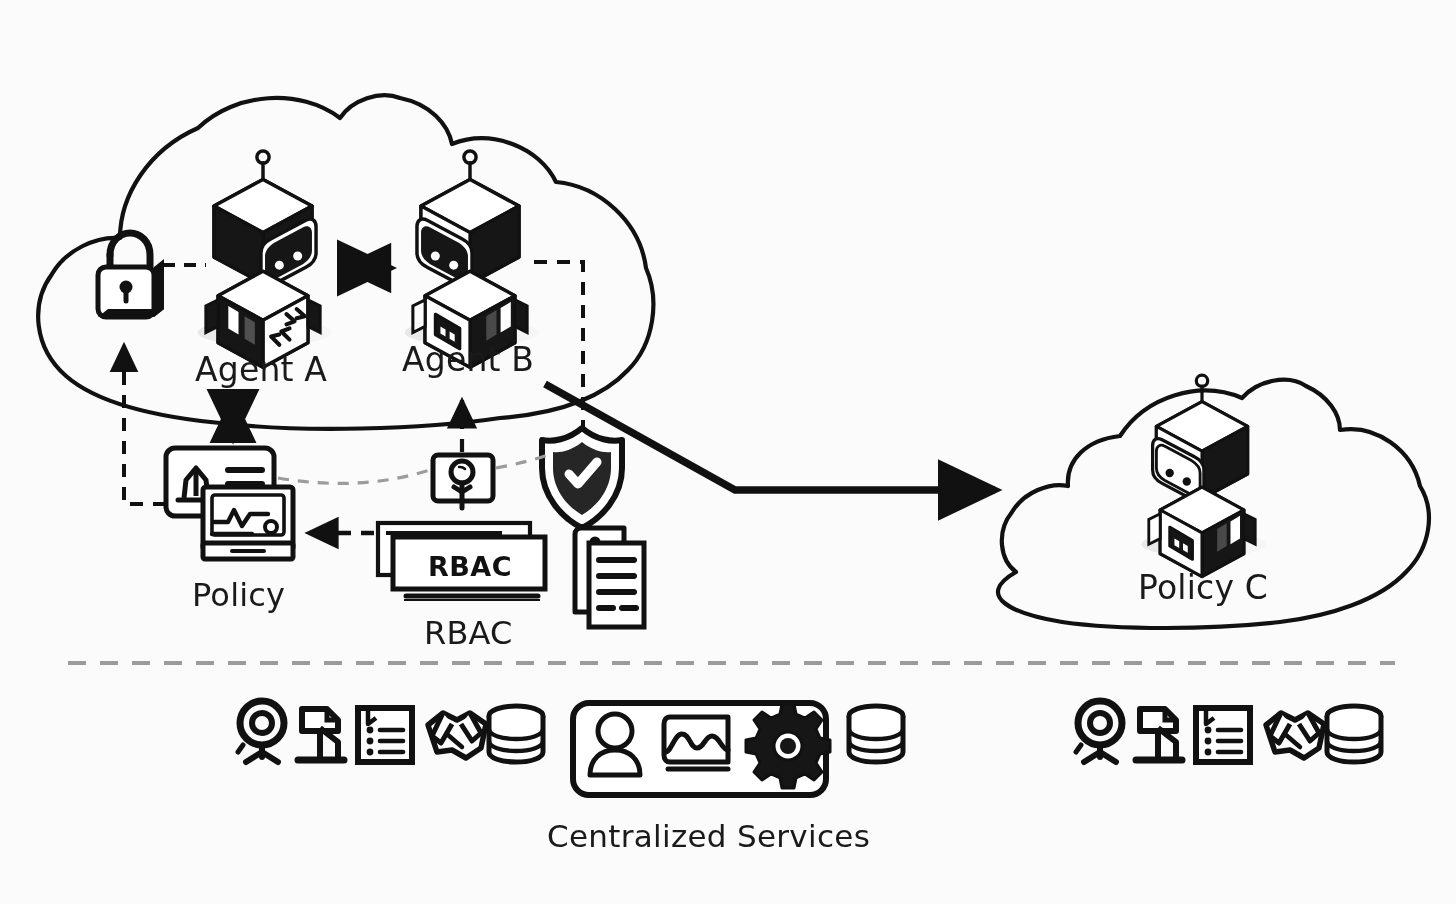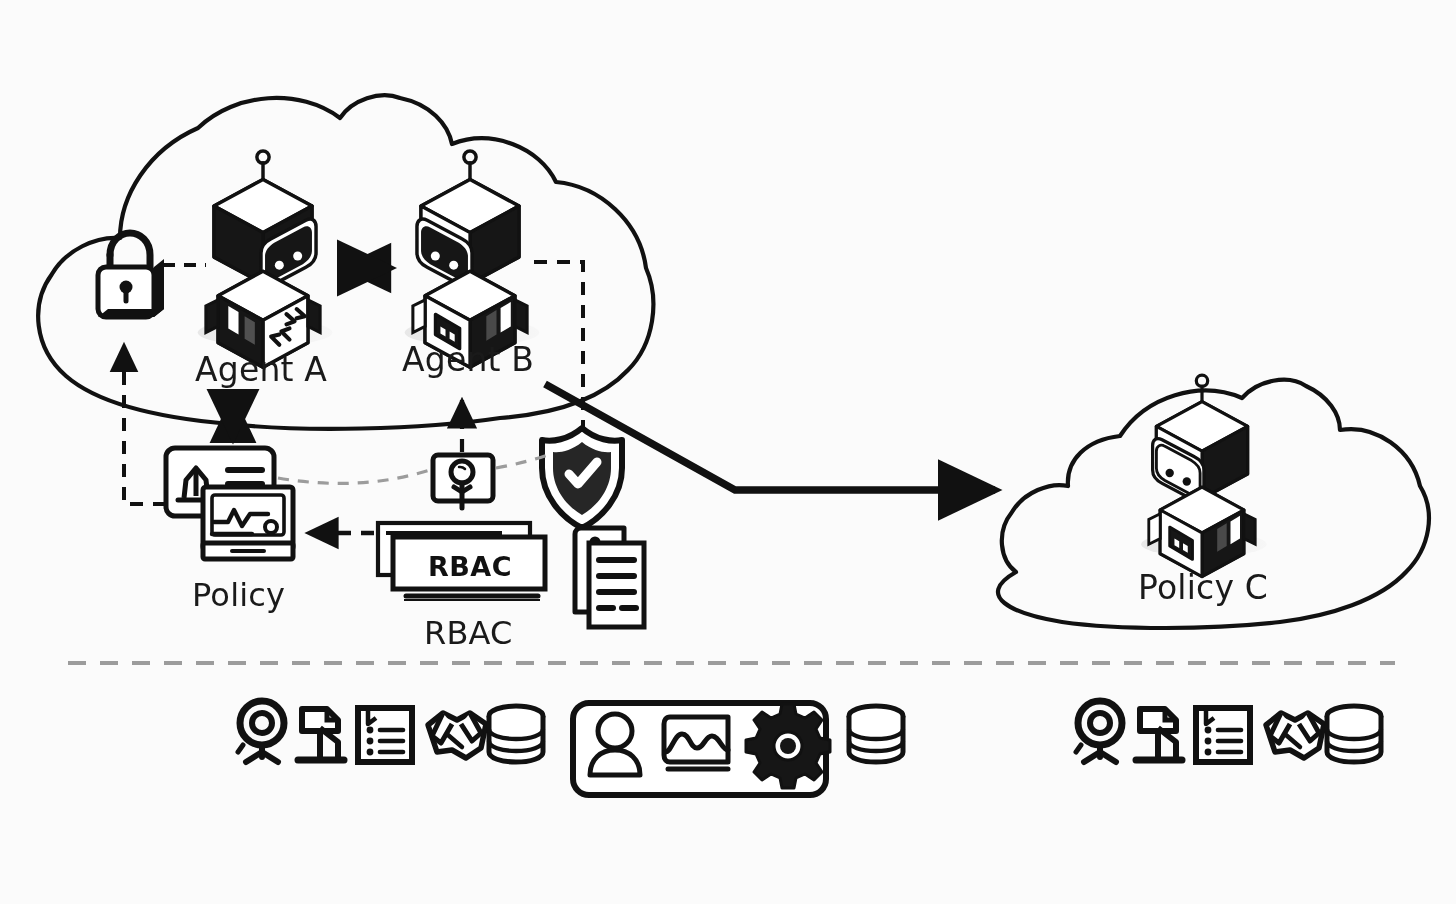--- a/index.html
+++ b/index.html
@@ -397,14 +397,15 @@
   <div class="lbl agent-label" style="left:402px;top:340px;">Agent B</div>
 
   <div class="lbl agent-label" style="left:1138px;top:568px;">Policy C</div>
 
   <div class="lbl small-label" style="left:192px;top:576px;">Policy</div>
 
   <div class="rbac-text" style="left:428px;top:551px;">RBAC</div>
 
   <div class="lbl small-label" style="left:424px;top:614px;">RBAC</div>
 
+  <div class="lbl svc-label" style="left:547px;top:818px;">Centralized Services</div>
 
 </div>
 
 </body></html>

